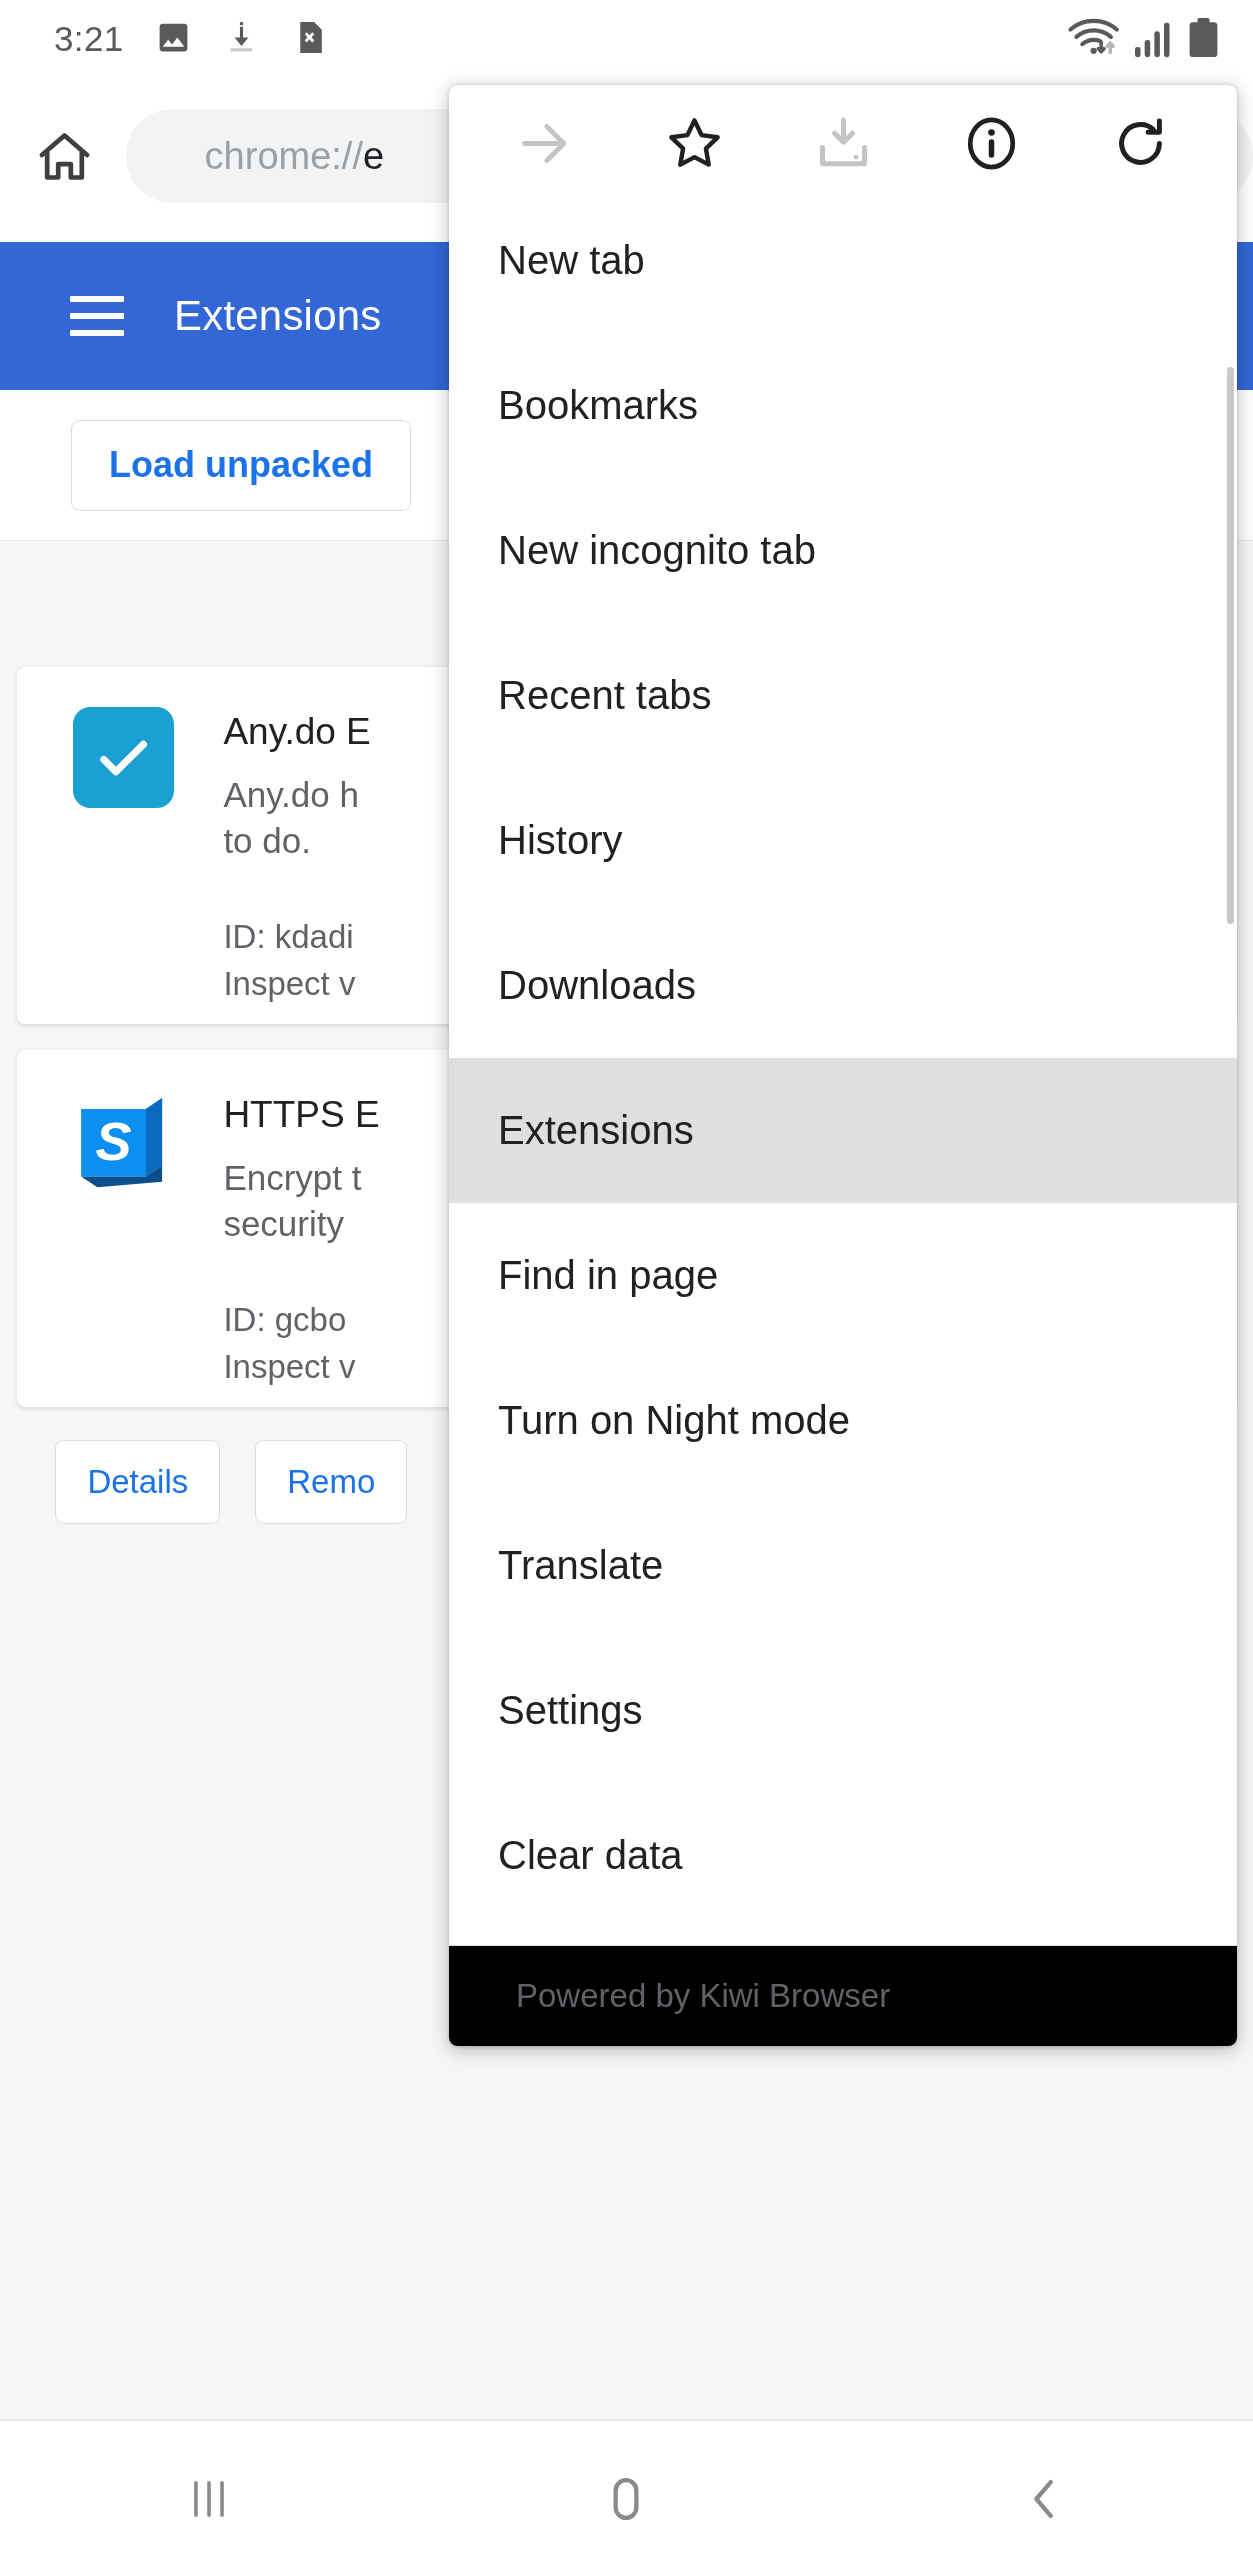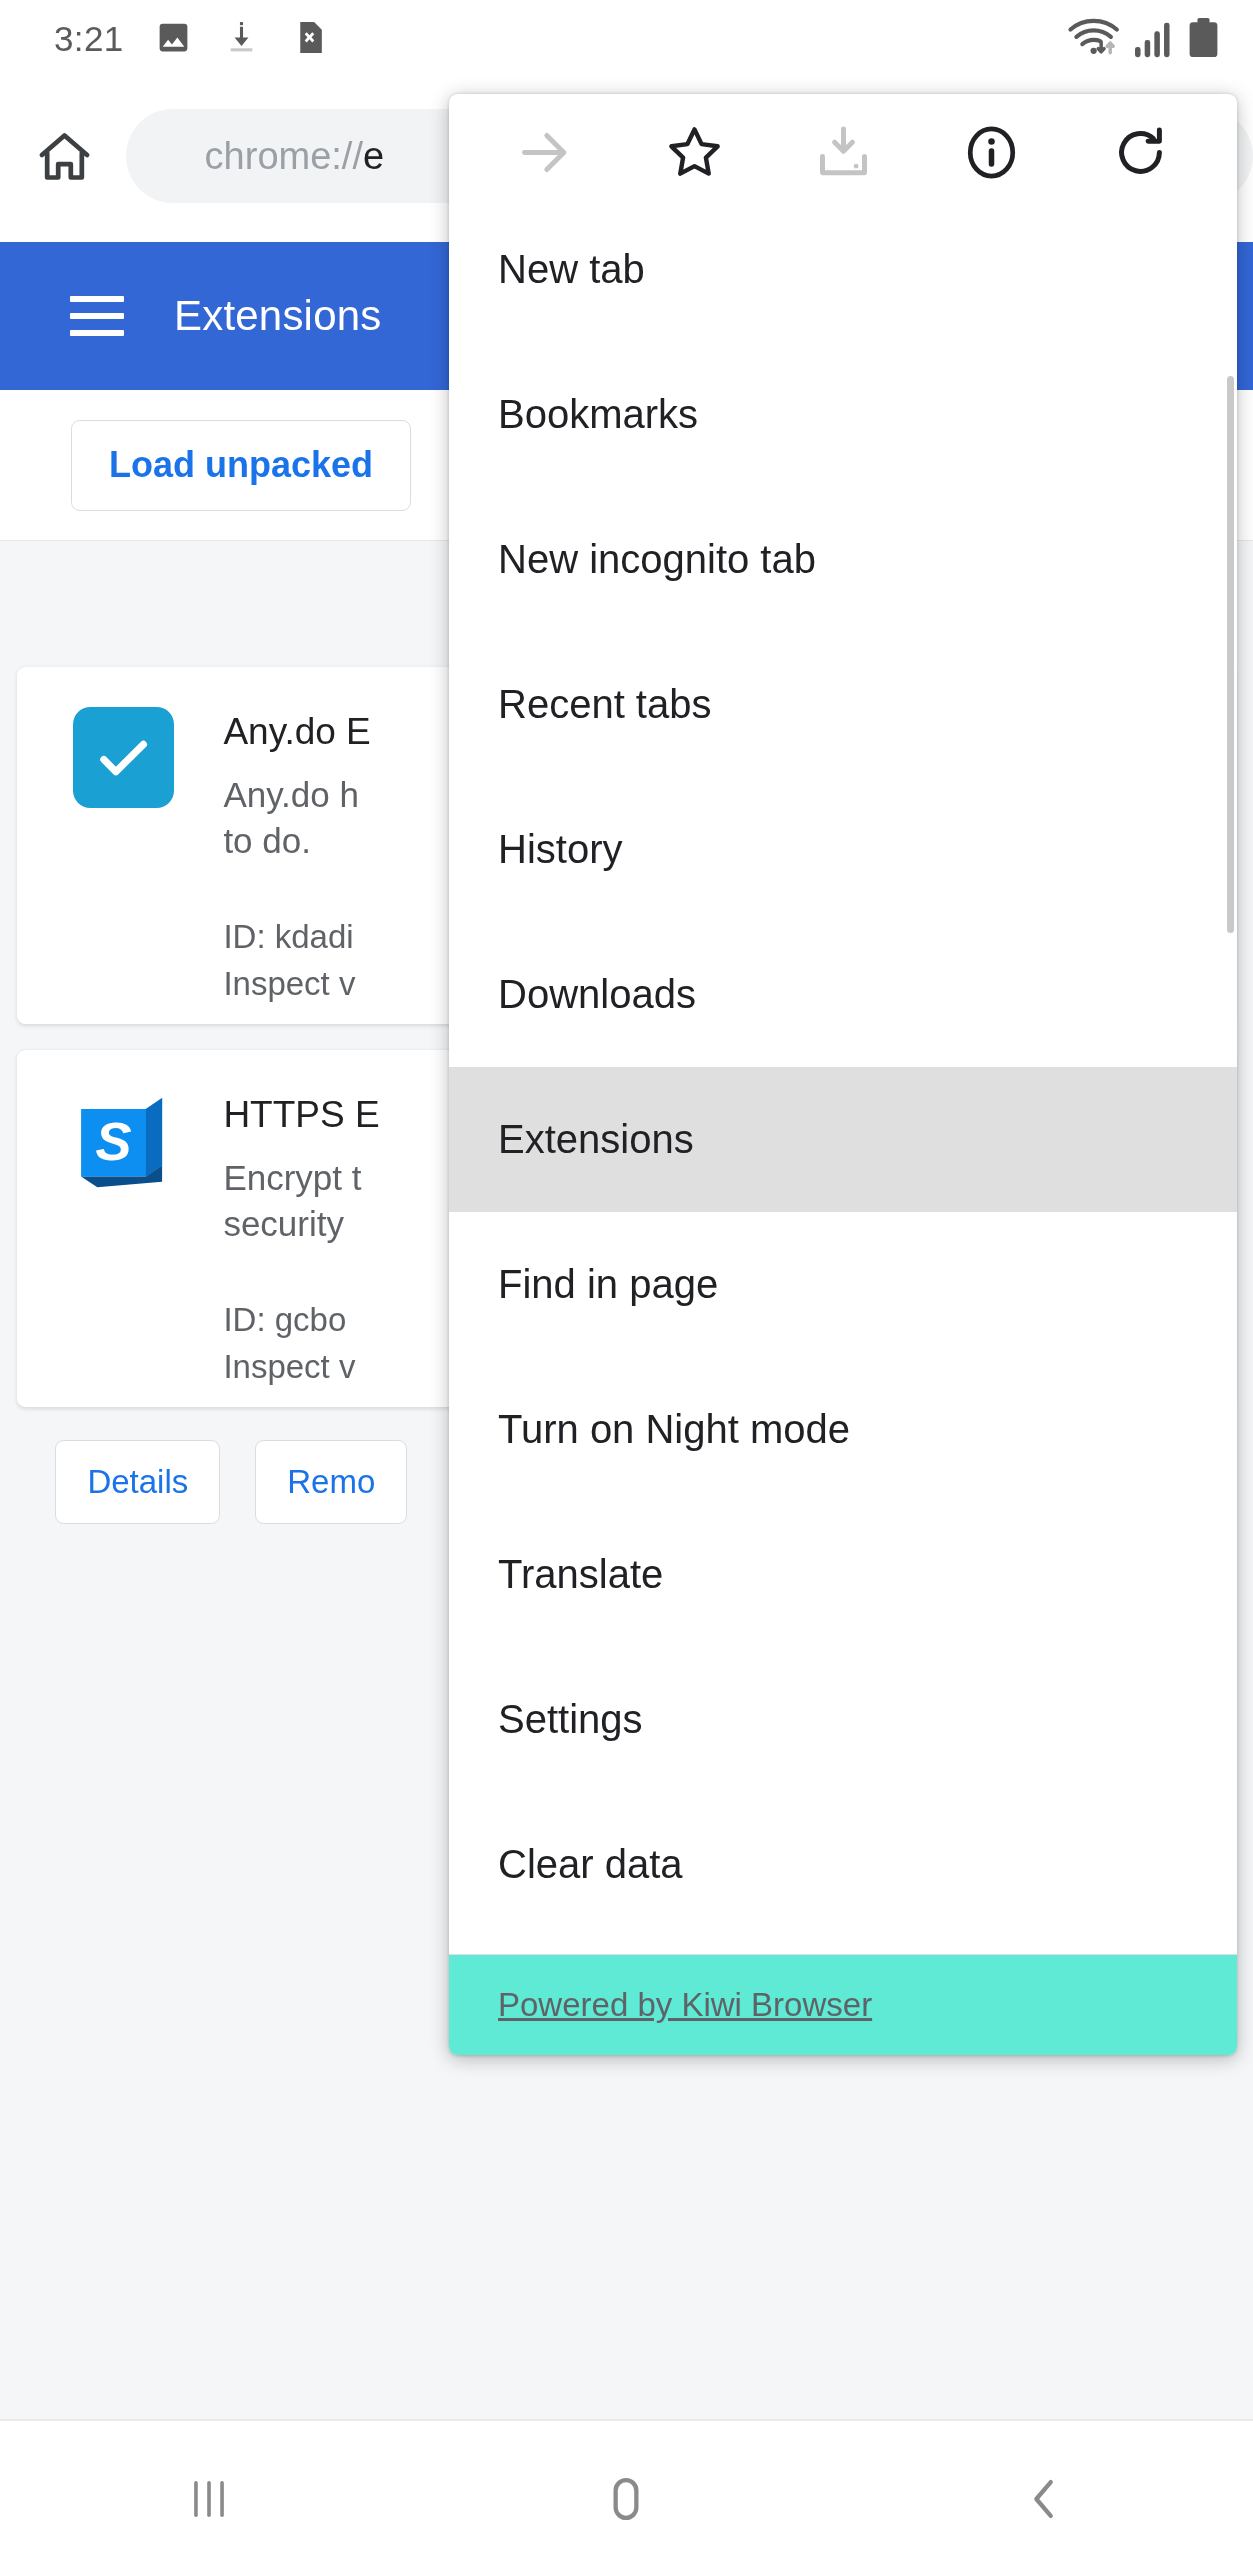--- a/index.html
+++ b/index.html
@@ -86,41 +86,41 @@
   
   .navbar {
     position:absolute; left:0; bottom:0; width:1253px; height:157px;
     background:#ffffff; border-top:2.6px solid #e8eaed;
     display:flex; align-items:center; justify-content:space-around;
   }
   .nav-btn { width:139px; height:104px; display:flex; align-items:center; justify-content:center; }
 
   
   .menu {
-    position:absolute; left:449px; top:94px; width:788px; height:1961px;
+    position:absolute; left:449px; top:85px; width:788px; height:1961px;
     background:#ffffff; border-radius:8.7px;
     box-shadow: 0 3.5px 19px rgba(0,0,0,0.26), 0 0.9px 3.5px rgba(0,0,0,0.16);
     overflow:hidden; display:flex; flex-direction:column;
   }
   .menu-icons {
     height:103px; flex:none; display:flex; align-items:center;
     justify-content:space-around; padding: 14px 22.6px 0 22.6px;
   }
   .menu-icon-btn { width:104px; height:96px; display:flex; align-items:center; justify-content:center; }
   .menu-list { flex:1; position:relative; overflow:hidden; }
   .menu-item {
     height:145px; display:flex; align-items:center; justify-content:space-between;
     padding: 0 47px 0 49px;
     font-size:40px; color:#202124; white-space:nowrap;
   }
   .menu-item.highlight { background:#dfdfdf; }
   .menu-footer {
-    flex:none; height:101px; background:#5eead4; border-top:1.7px solid #e0e0e0;
-    display:flex; align-items:center; padding-left:49px;
-    font-size:33px; color:#5f6368;text-decoration:underline;
+    flex:none; height:101px; background:#000000; border-top:1.7px solid #e0e0e0;
+    display:flex; align-items:center; padding-left:67px;
+    font-size:33px; color:#5f6368;
   }
   .menu-scrollbar {
     position:absolute; right:3.5px; top:179px; width:6.1px; height:557px;
     background:#c9c9c9; border-radius:3.5px;
   }
 </style>
 </head>
 <body>
 
 <div id="screen">

